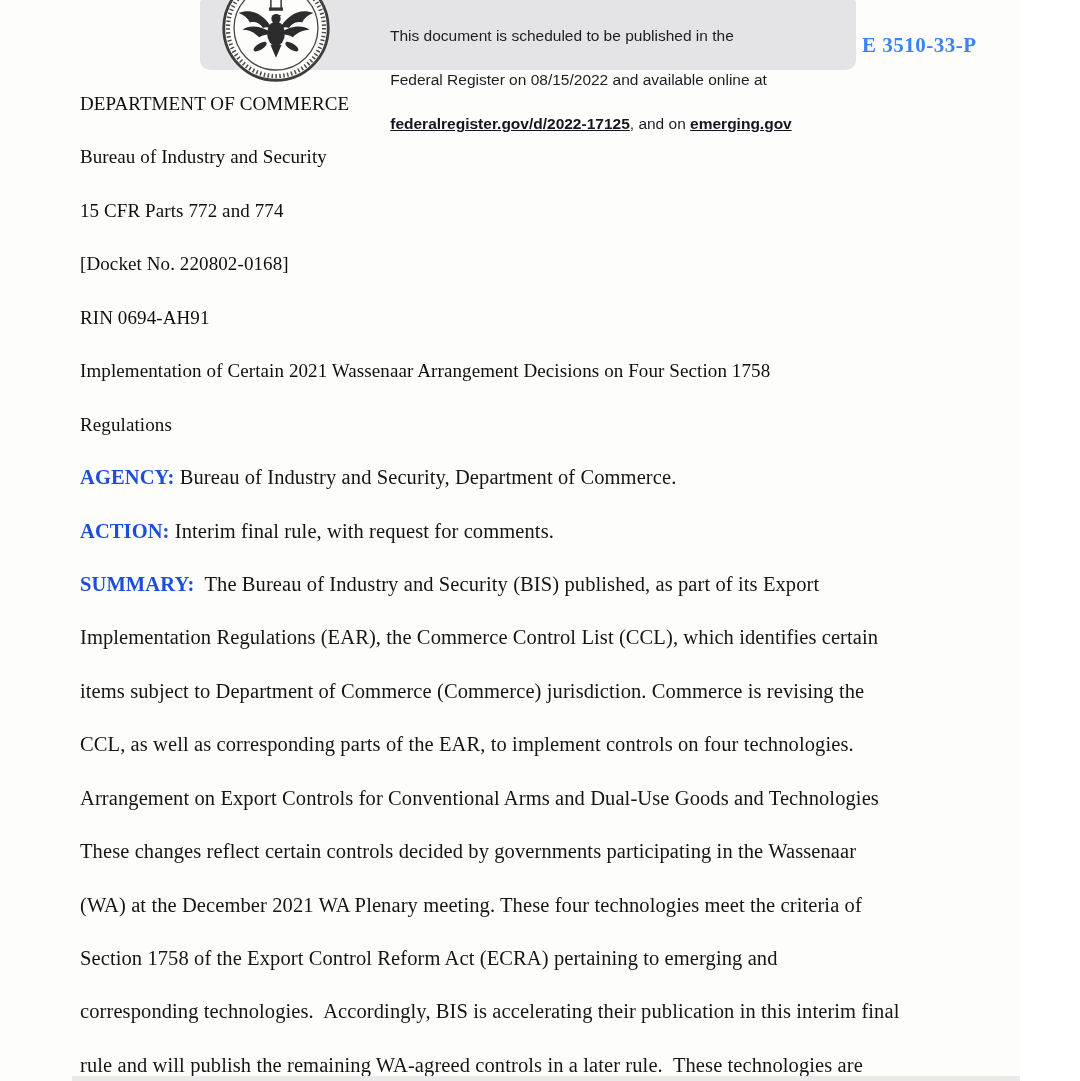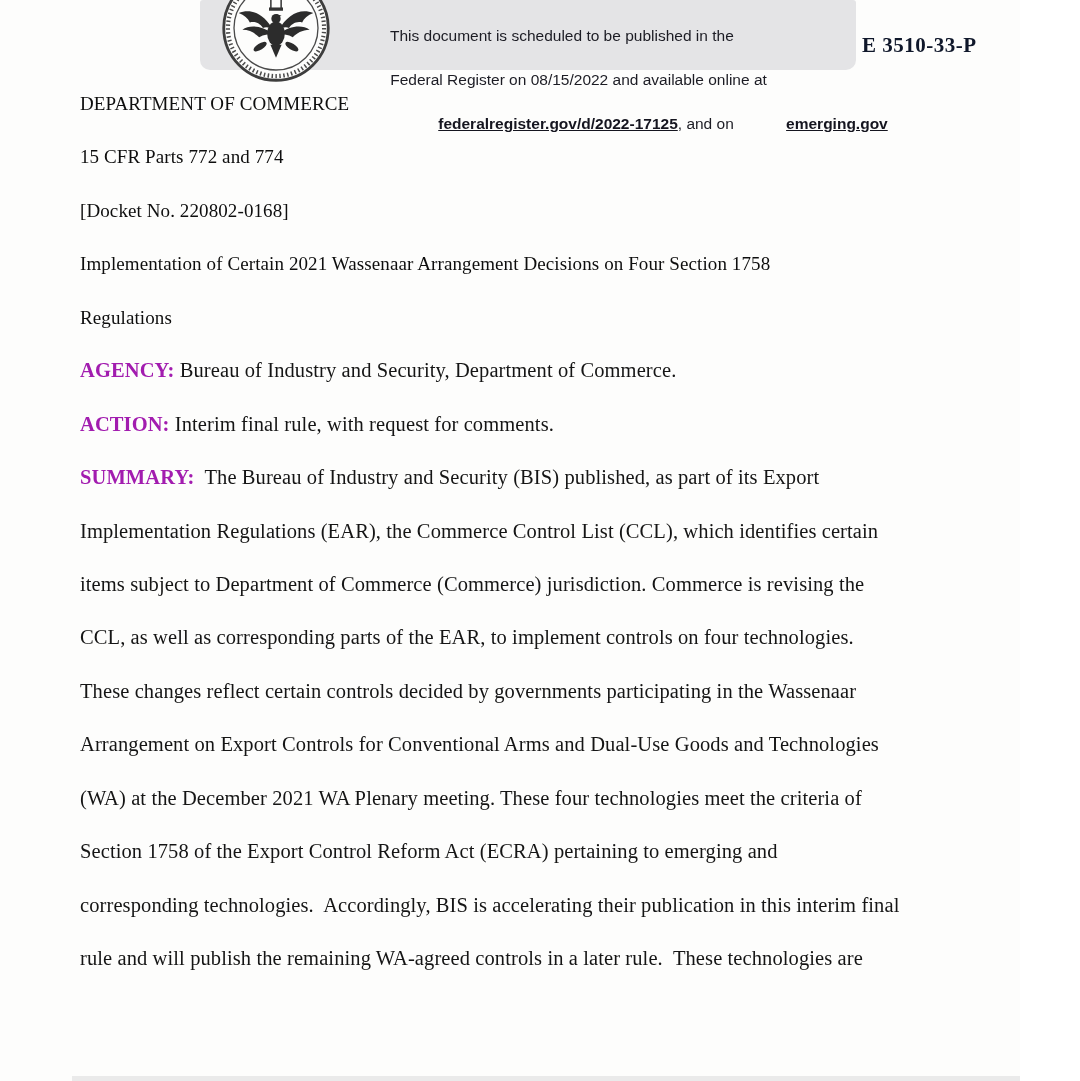--- a/index.html
+++ b/index.html
@@ -24,50 +24,50 @@
   }
   .banner-text {
     position: absolute; left: 373px; top: 3px;
     font-family: "Liberation Sans", sans-serif;
     font-size: 15.5px; line-height: 22px;
     color: #1c1c24;
     z-index: 2;
     white-space: pre;
   }
   .banner-link {
-    font-weight: bold; text-decoration: underline; color: #15151f; cursor: pointer; margin-left: 48px;
+    font-weight: bold; text-decoration: underline; color: #15151f; cursor: pointer;
   }
 
   
   .seal {
     position: absolute; left: 220px; top: -28px; width: 112px; height: 112px;
     z-index: 3;
   }
 
   
   .billing-code {
     position: absolute; left: 862px; top: 33px;
-    font-size: 21px; font-weight: bold; color: #0f172a;
+    font-size: 21px; font-weight: bold; color: #3b82f6;
     letter-spacing: 0.5px;
     z-index: 0;
   }
 
   
   .doc {
     position: absolute; left: 80px; top: 77px; width: 930px;
     color: #151515;
   }
   .row {
     height: 53.45px; line-height: 53.45px;
     font-size: 20.5px;
     white-space: pre;
     letter-spacing: 0.1px;
   }
   .row.bold { font-weight: normal; font-size: 19px; color: #0e0e0e; }
-  .label { font-weight: bold; color: #a21caf; }
+  .label { font-weight: bold; color: #1d4ed8; }
 
   
   .bottom-strip {
     position: absolute; left: 72px; right: 0; bottom: 0; height: 5px;
     background: #eaeaea;
   }
 </style>
 </head>
 <body>
 
@@ -103,35 +103,37 @@
     <path d="M54,78 L60,92 L66,78 Z" fill="#2c2c2c"></path>
 
     <ellipse cx="43" cy="80" rx="8" ry="3.4" transform="rotate(-32 43 80)" fill="#2c2c2c"></ellipse>
     <ellipse cx="77" cy="80" rx="8" ry="3.4" transform="rotate(32 77 80)" fill="#2c2c2c"></ellipse>
   </svg>
 
   <div class="billing-code">E 3510-33-P</div>
 
   <div class="doc">
     <div class="row bold">DEPARTMENT OF COMMERCE</div>
+    <div class="row bold">Bureau of Industry and Security</div>
     <div class="row bold">15 CFR Parts 772 and 774</div>
     <div class="row bold">[Docket No. 220802-0168]</div>
+    <div class="row bold">RIN 0694-AH91</div>
     <div class="row bold">Implementation of Certain 2021 Wassenaar Arrangement Decisions on Four Section 1758</div>
     <div class="row bold">Regulations</div>
 
     <div class="row"><span class="label">AGENCY:</span><span> Bureau of Industry and Security, Department of Commerce.</span></div>
 
     <div class="row"><span class="label">ACTION:</span><span> Interim final rule, with request for comments.</span></div>
 
     <div class="row"><span class="label">SUMMARY:</span><span>  The Bureau of Industry and Security (BIS) published, as part of its Export</span></div>
     <div class="row">Implementation Regulations (EAR), the Commerce Control List (CCL), which identifies certain</div>
     <div class="row">items subject to Department of Commerce (Commerce) jurisdiction. Commerce is revising the</div>
     <div class="row">CCL, as well as corresponding parts of the EAR, to implement controls on four technologies.</div>
+    <div class="row">Arrangement on Export Controls for Conventional Arms and Dual-Use Goods and Technologies</div>
     <div class="row">These changes reflect certain controls decided by governments participating in the Wassenaar</div>
-    <div class="row">Arrangement on Export Controls for Conventional Arms and Dual-Use Goods and Technologies</div>
     <div class="row">(WA) at the December 2021 WA Plenary meeting. These four technologies meet the criteria of</div>
     <div class="row">Section 1758 of the Export Control Reform Act (ECRA) pertaining to emerging and</div>
     <div class="row">corresponding technologies.  Accordingly, BIS is accelerating their publication in this interim final</div>
     <div class="row">rule and will publish the remaining WA-agreed controls in a later rule.  These technologies are</div>
   </div>
 
   <div class="bottom-strip"></div>
 </div>
 
 </body></html>

